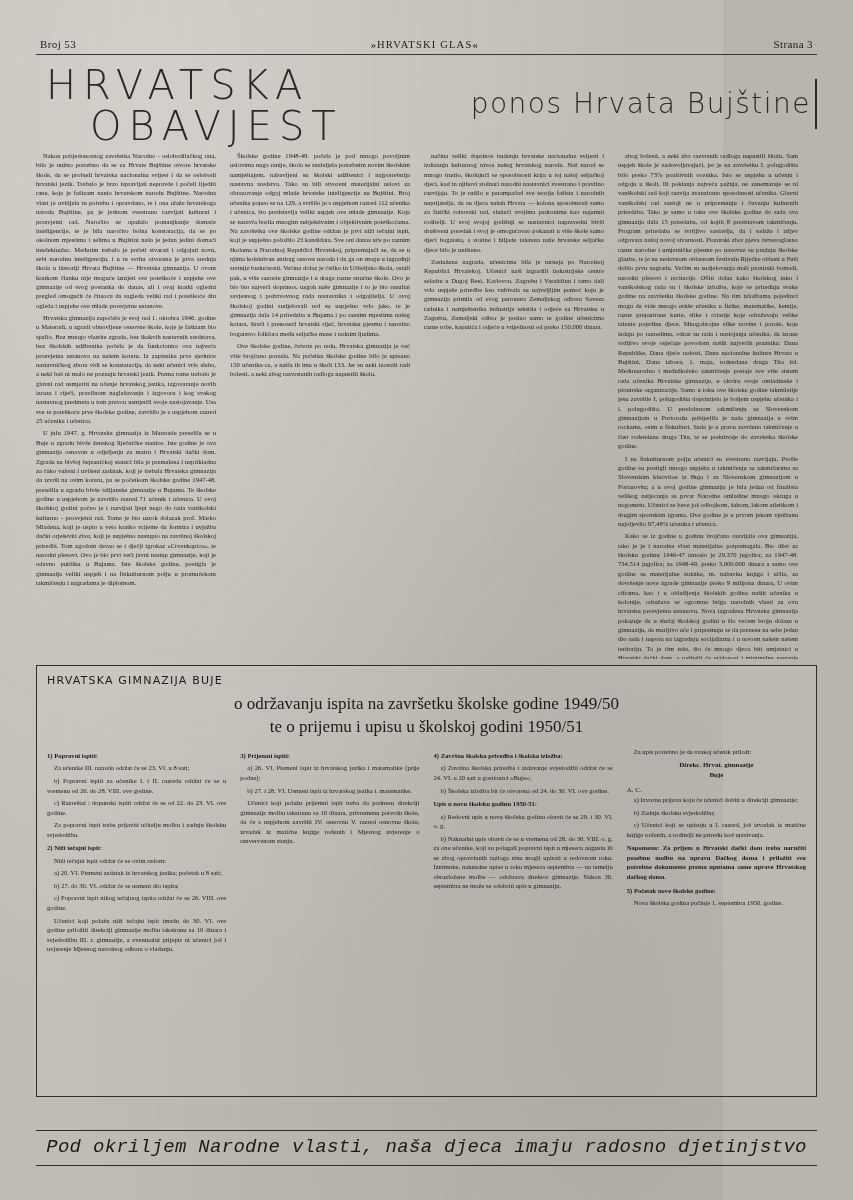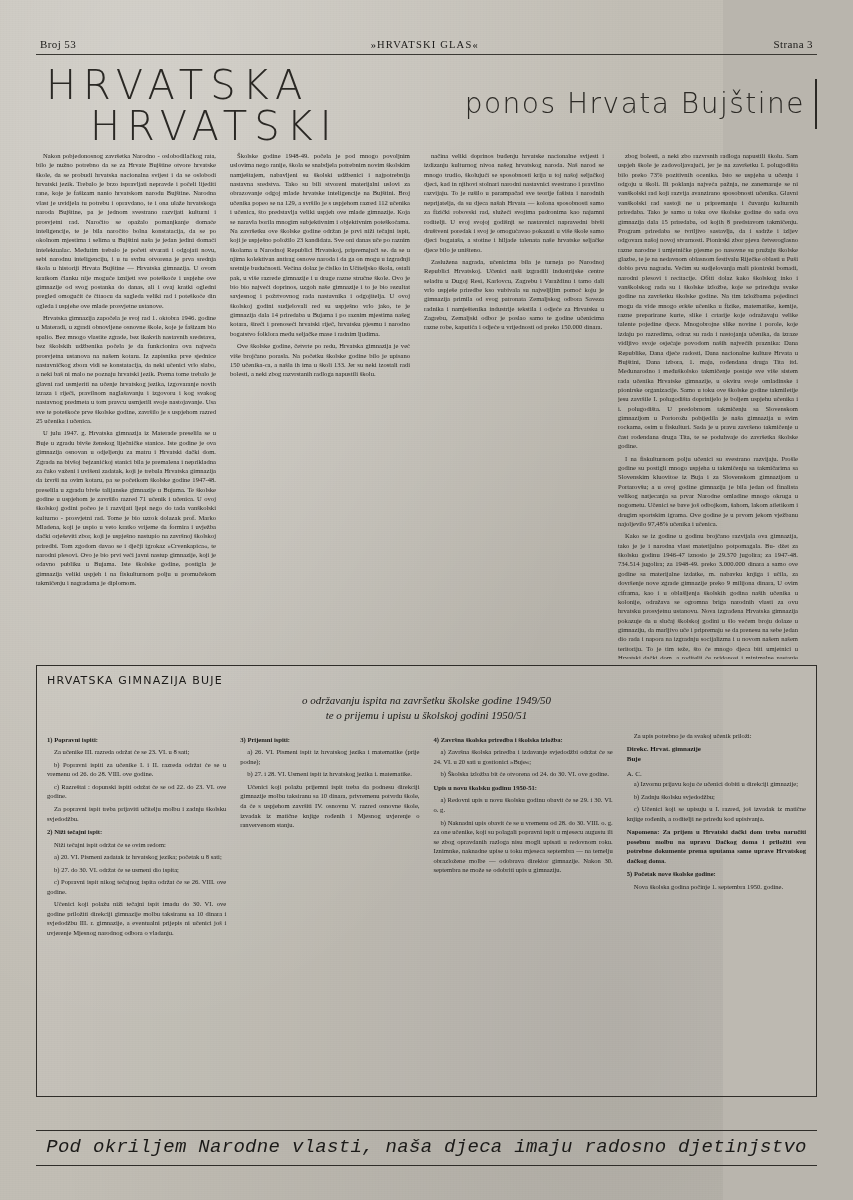--- a/index.html
+++ b/index.html
@@ -70,21 +70,21 @@
     font-family: "DejaVu Sans", sans-serif;
     font-weight: 300;
     font-size: 40px;
     letter-spacing: 7px;
     line-height: 1.02;
     color: #2a2824;
   }
   .title-main .l2 { display: block; margin-left: 44px; }
   .title-sub {
     position: absolute;
-    right: 12px;
+    right: 6px;
     top: 22px;
     font-family: "DejaVu Sans", sans-serif;
     font-weight: 300;
     font-size: 28px;
     letter-spacing: 1.5px;
     color: #2b2925;
   }
   .title-rule {
     position: absolute;
     right: 0;
@@ -131,40 +131,39 @@
   }
   .obavjest {
     text-align: center;
     font-family: "DejaVu Sans", sans-serif;
     font-size: 21px;
     letter-spacing: 3px;
     margin: 2px 0 4px 0;
   }
   .obavjest-sub {
     text-align: center;
-    font-size: 11px;
+    font-size: 17px;
     line-height: 1.35;
     margin-bottom: 8px;
-    font-style: italic;
   }
   .notice-cols {
     display: flex;
     gap: 14px;
   }
   .ncol {
     width: 180px;
     font-size: 6.6px;
     line-height: 1.45;
     text-align: justify;
     hyphens: auto;
   }
   .ncol p { margin: 0 0 3px 0; text-indent: 7px; }
   .ncol p.h { text-indent: 0; font-weight: bold; margin-top: 4px; }
   .sig {
-    text-align: left;
+    text-align: center;
     font-weight: bold;
     font-size: 7px;
     margin-top: 5px;
     line-height: 1.4;
   }
   .sig-small { text-align: left; font-size: 7px; margin-top: 4px; }
 
   
   .footer {
     position: absolute;
@@ -189,21 +188,21 @@
 
     <div class="runhead">
       <div class="left">Broj 53</div>
       <div class="center">»HRVATSKI GLAS«</div>
       <div class="right">Strana 3</div>
     </div>
 
     <div class="masthead">
       <div class="title-main">
         <span>HRVATSKA</span>
-        <span class="l2">HRVATSKI</span>
+        <span class="l2">OBAVJEST</span>
       </div>
       <div class="title-sub">ponos Hrvata Bujštine</div>
       <div class="title-rule"></div>
     </div>
 
     <div class="cols">
       <div class="col">
           <p class="first">Nakon pobjedonosnog završetka Narodno - oslobodilačkog rata, bilo je nužno potrebno da se za Hrvate Bujštine otvore hrvatske škole, da se probudi hrvatska nacionalna svijest i da se oslobodi hrvatski jezik. Trebalo je brzo ispravljati nepravde i počeli lijediti rane, koje je fašizam nanio hrvatskom narodu Bujštine. Narodna vlast je uvidjela tu potrebu i opravdano, te i ona ulaže hrvatskoga naroda Bujštine, pa je jednom svestrano razvijati kulturni i prosvjetni rad. Naročito se opažalo pomanjkanje domaće inteligencije, te je bila naročito bolna konstatacija, da se po okolnom mjestima i selima u Bujštini naša je jedan jedini domaći intelektualac. Međutim trebalo je početi stvarati i odgojati novu, sebi narodnu inteligenciju, i u tu svrhu otvorena je prva srednja škola u historiji Hrvata Bujštine — Hrvatska gimnazija. U ovom kratkom članku nije moguće iznijeti sve poteškoće i uspjehe ove gimnazije od svog postanka do danas, ali i ovaj kratki ogledni pregled omogućit će čitaocu da sagleda veliki rad i poteškoće din ogleda i uspjehe ove mlade prosvjetne ustanove.</p>
           <p>Hrvatska gimnazija započela je svoj rad 1. oktobra 1946. godine u Materadi, u zgradi obnovljene osnovne škole, koje je fašizam bio spalio. Bez mnogo vlastite zgrade, bez ikakvih nastavnih sredstava, bez školskih udžbenika počela je da funkcionira ova najveća prosvjetna ustanova na našem kotaru. Iz zapisnika prve sjednice nastavničkog zbora vidi se konstatacija, da neki učenici vrlo slabo, a neki baš ni malo ne poznaju hrvatski jezik. Prema tome trebalo je glavni rad usmjeriti na učenje hrvatskog jezika, izgovaranje novih izraza i riječi, pravilnom naglašavanju i izgovoru i kog svakog nastavnog predmeta u tom pravcu usmjerili svoje nastojavanje. Usa sve te poteškoće prve školske godine, završilo je s uspjehom razred 25 učenika i učenica.</p>
           <p>U julu 1947. g. Hrvatska gimnazija iz Materade preselila se u Buje u zgradu bivše ženskog liječničke stanice. Iste godine je ova gimnazija osnovan u odjeljenju za matru i Hrvatski dački dom. Zgrada na bivšoj bejzanićkoj stanici bila je premalena i neprikladna za čako važeni i uvišeni zadatak, koji je trebala Hrvatska gimnazija da izvrši na ovim kotaru, pa se početkom školske godine 1947-48. preselila u zgradu bivše talijanske gimnazije u Bujama. Te školske godine u uspjehom je završilo razred 71 učenik i učenica. U ovoj školskoj godini počeo je i razvijati ljepi nego do tada vanškolski kulturno - prosvjetni rad. Tome je bio uzrok dolazak prof. Marko Mladena, koji je uspio u veto kratko vrijeme da formira i uvježba dački orješeviti zbor, koji je uspješno nastupio na završnoj školskoj priredbi. Tom zgodom davao se i dječji igrokaz »Crvenkapica«, te narodni plesovi. Ovo je bio prvi veći javni nastup gimnazije, koji je odavno publiku u Bujama. Iste školske godine, postigla je gimnazija veliki uspjeh i na fiskulturnom polju u promučekom takmičenju i nagradama je diplomom.</p>

